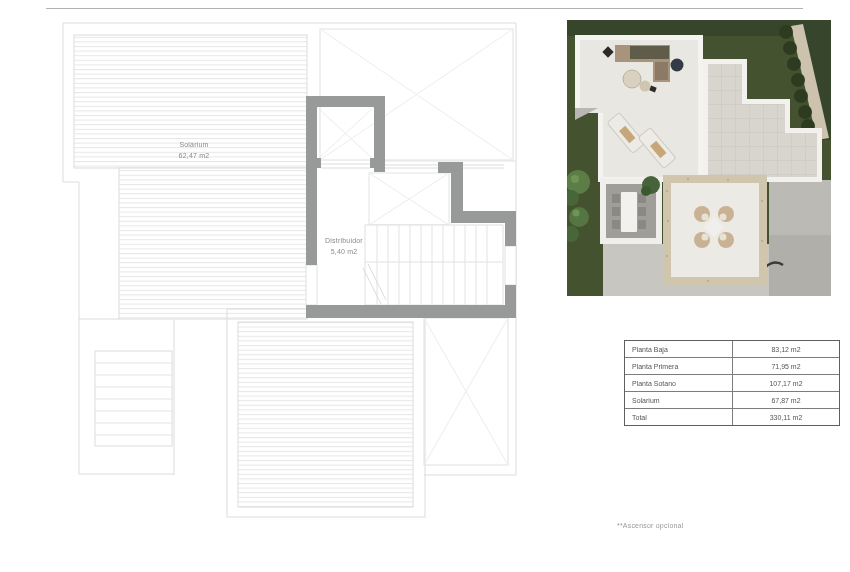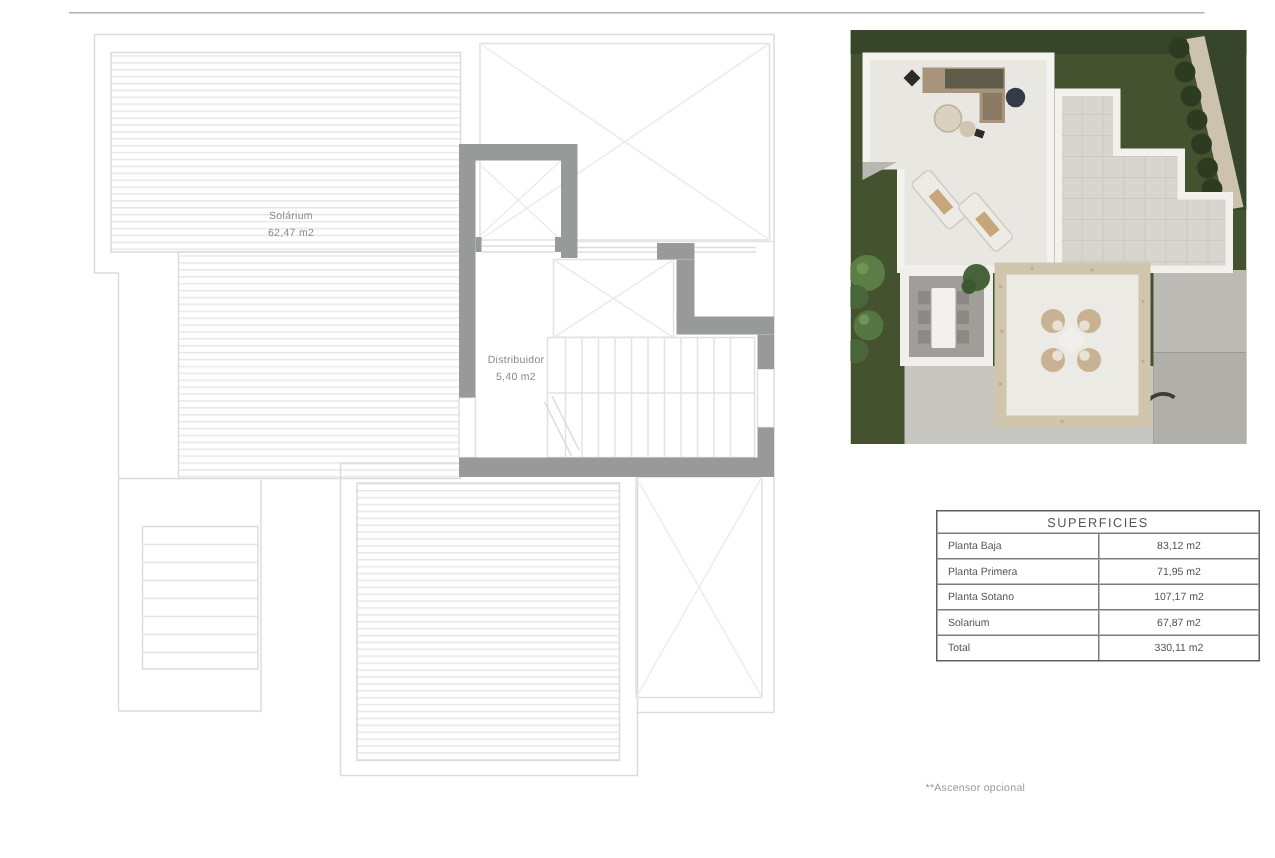--- a/index.html
+++ b/index.html
@@ -254,21 +254,20 @@
       <circle cx="4" cy="178" r="8" fill="#49663a"></circle>
       <circle cx="12" cy="197" r="10" fill="#557543"></circle>
       <circle cx="4" cy="214" r="8" fill="#49663a"></circle>
       <circle cx="8" cy="159" r="4" fill="#6f9455"></circle>
       <circle cx="9" cy="193" r="3.5" fill="#6f9455"></circle>
     </g>
   </g>
 </svg>
 
 <div class="surf-table">
-  <div class="thead">SUPERFICIES</div>
   <div class="surf-row">
     <div class="lbl">Planta Baja</div>
     <div class="val">83,12 m2</div>
   </div>
   <div class="surf-row">
     <div class="lbl">Planta Primera</div>
     <div class="val">71,95 m2</div>
   </div>
   <div class="surf-row">
     <div class="lbl">Planta Sotano</div>

